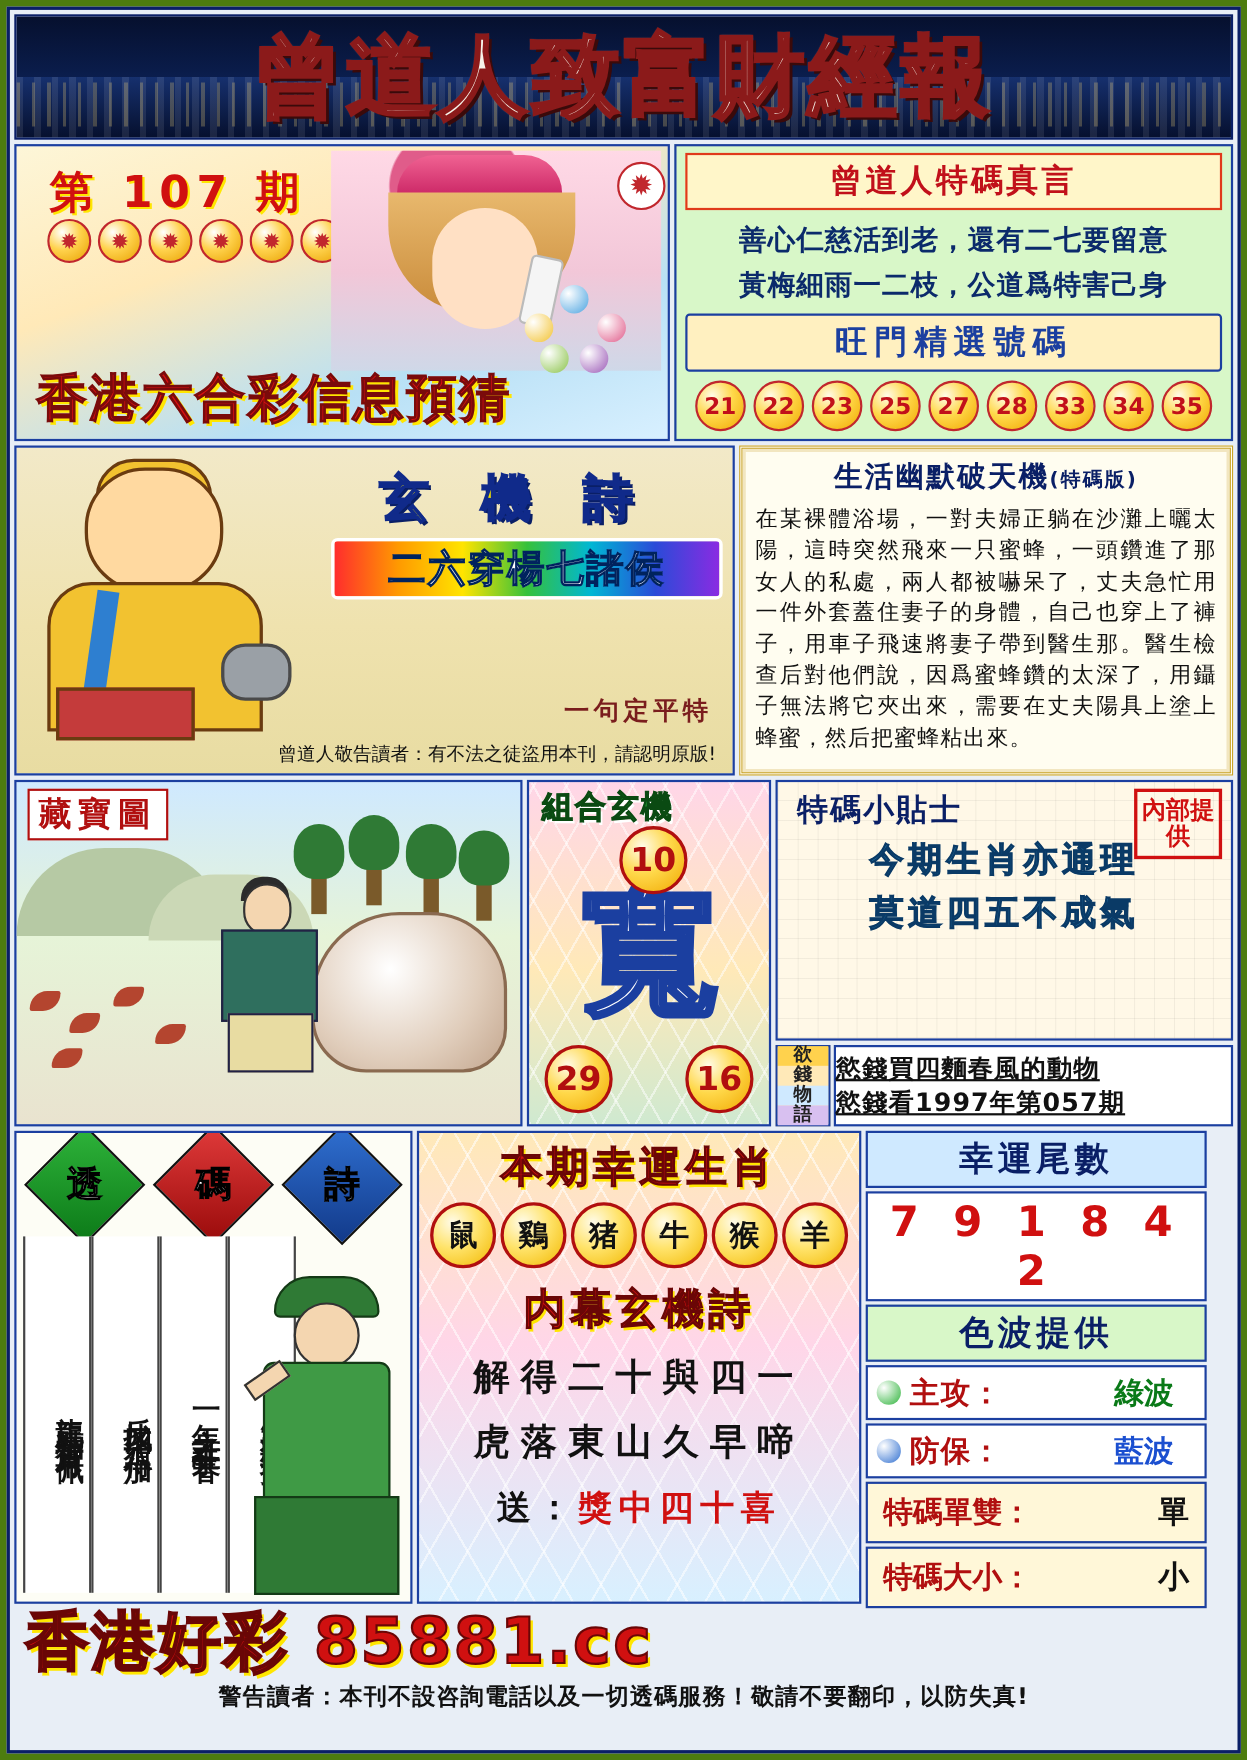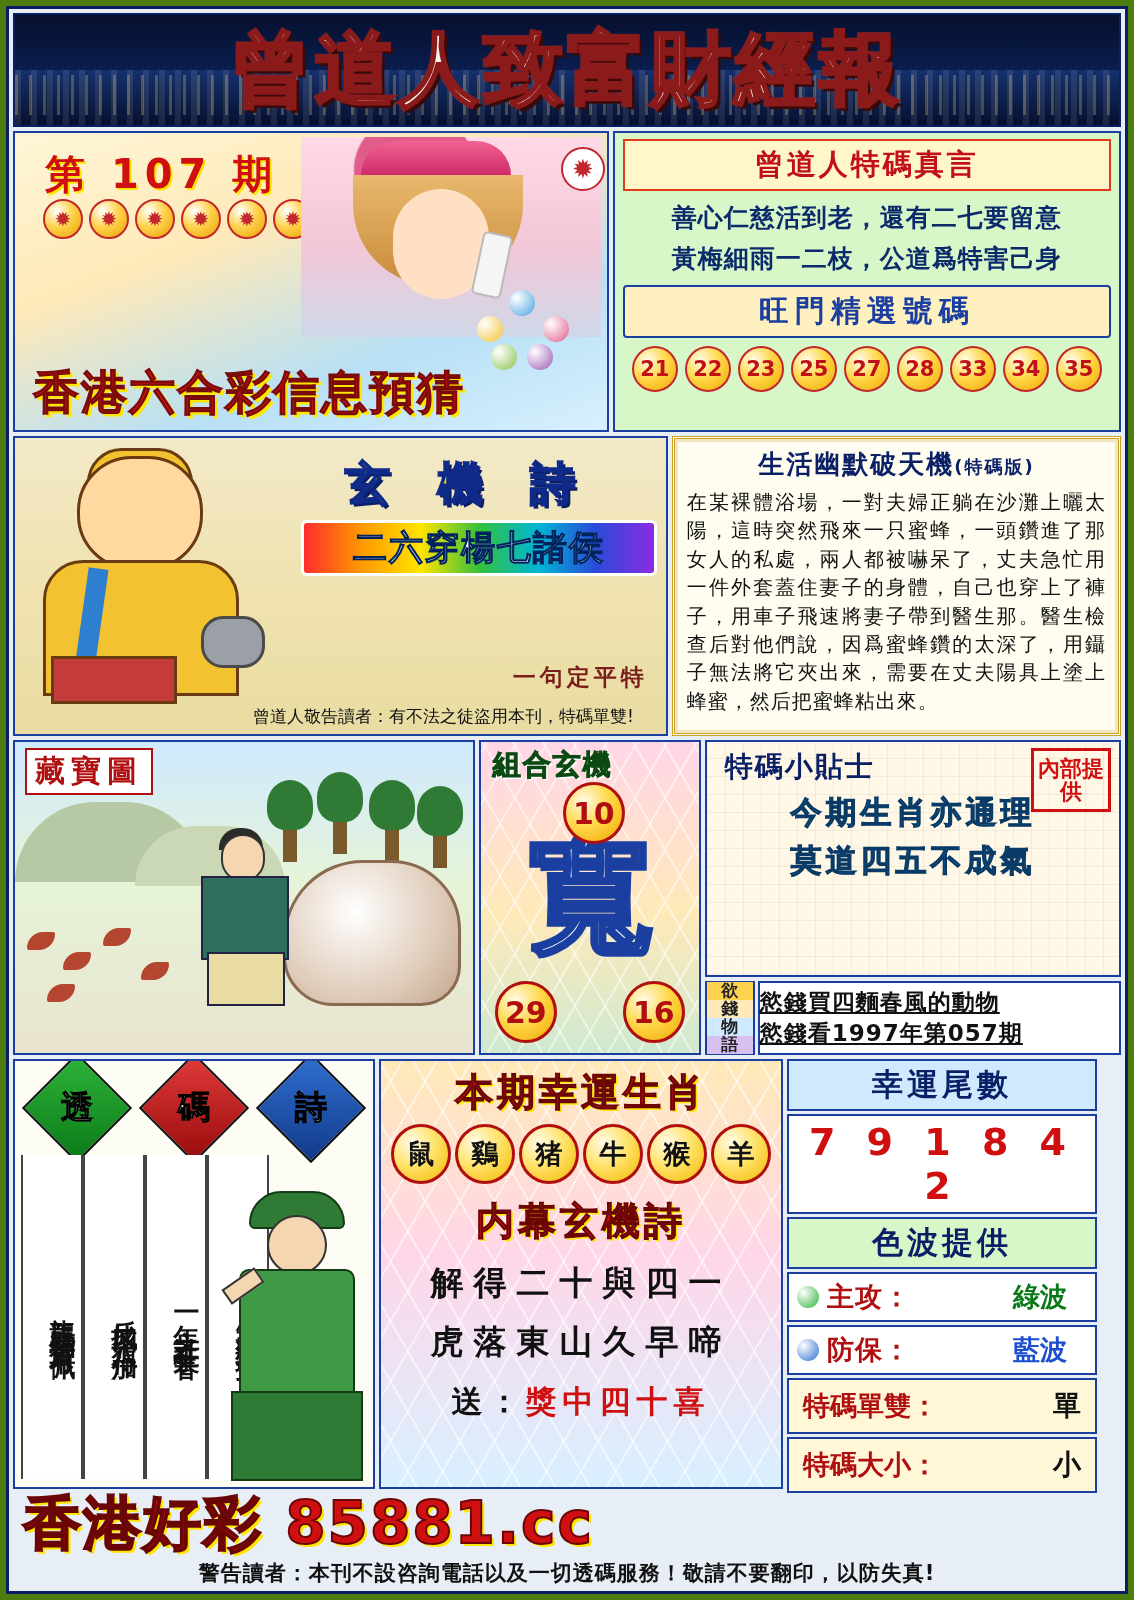--- a/index.html
+++ b/index.html
@@ -45,21 +45,21 @@
     position:absolute;left:0;top:0;width:100%;height:110px;
     display:flex;align-items:center;justify-content:center;
     font-family:"DejaVu Sans","Liberation Sans",sans-serif;
     font-size:80px;font-weight:bold;letter-spacing:4px;
     color:#f7f4ea;
     -webkit-text-stroke:3px #8b1a1a;
     text-shadow:4px 4px 0 #3a0a0a, 0 0 2px #fff;
   }
 
   
-  .band1{display:flex;margin:0 4px 4px 4px;gap:4px;height:301px;}
+  .band1{display:flex;margin:0 4px 4px 4px;gap:4px;height:270px;}
   .b1-left{
     position:relative;width:596px;border:2px solid #1b3fa0;
     background:linear-gradient(160deg,#fdf6d8 0%,#ffe9b8 35%,#b8e0f5 70%,#d8f0ff 100%);
     overflow:hidden;
   }
   .issue{
     position:absolute;left:30px;top:14px;
     font-size:40px;font-weight:bold;color:#d01010;
     text-shadow:2px 2px 0 #ffe600;
     letter-spacing:6px;
@@ -461,21 +461,21 @@
           <div class="cap"></div>
           <div class="head"></div>
           <div class="body"></div>
           <div class="sash"></div>
           <div class="skirt"></div>
           <div class="stone"></div>
         </div>
         <div class="poem-title">玄 機 詩 曰</div>
         <div class="poem-rainbow">二六穿楊七諸侯</div>
         <div class="poem-sub">一句定平特</div>
-        <div class="poem-note">曾道人敬告讀者：有不法之徒盜用本刊，特碼單雙!</div>
+        <div class="poem-note">曾道人敬告讀者：有不法之徒盜用本刊，請認明原版!</div>
       </div>
 
       <div class="humor-box">
         <div class="humor-title">
           <span>生活幽默破天機</span><small>(特碼版)</small>
         </div>
         <div class="humor-body">在某裸體浴場，一對夫婦正躺在沙灘上曬太陽，這時突然飛來一只蜜蜂，一頭鑽進了那女人的私處，兩人都被嚇呆了，丈夫急忙用一件外套蓋住妻子的身體，自己也穿上了褲子，用車子飛速將妻子帶到醫生那。醫生檢查后對他們說，因爲蜜蜂鑽的太深了，用鑷子無法將它夾出來，需要在丈夫陽具上塗上蜂蜜，然后把蜜蜂粘出來。</div>
       </div>
     </div>
 

